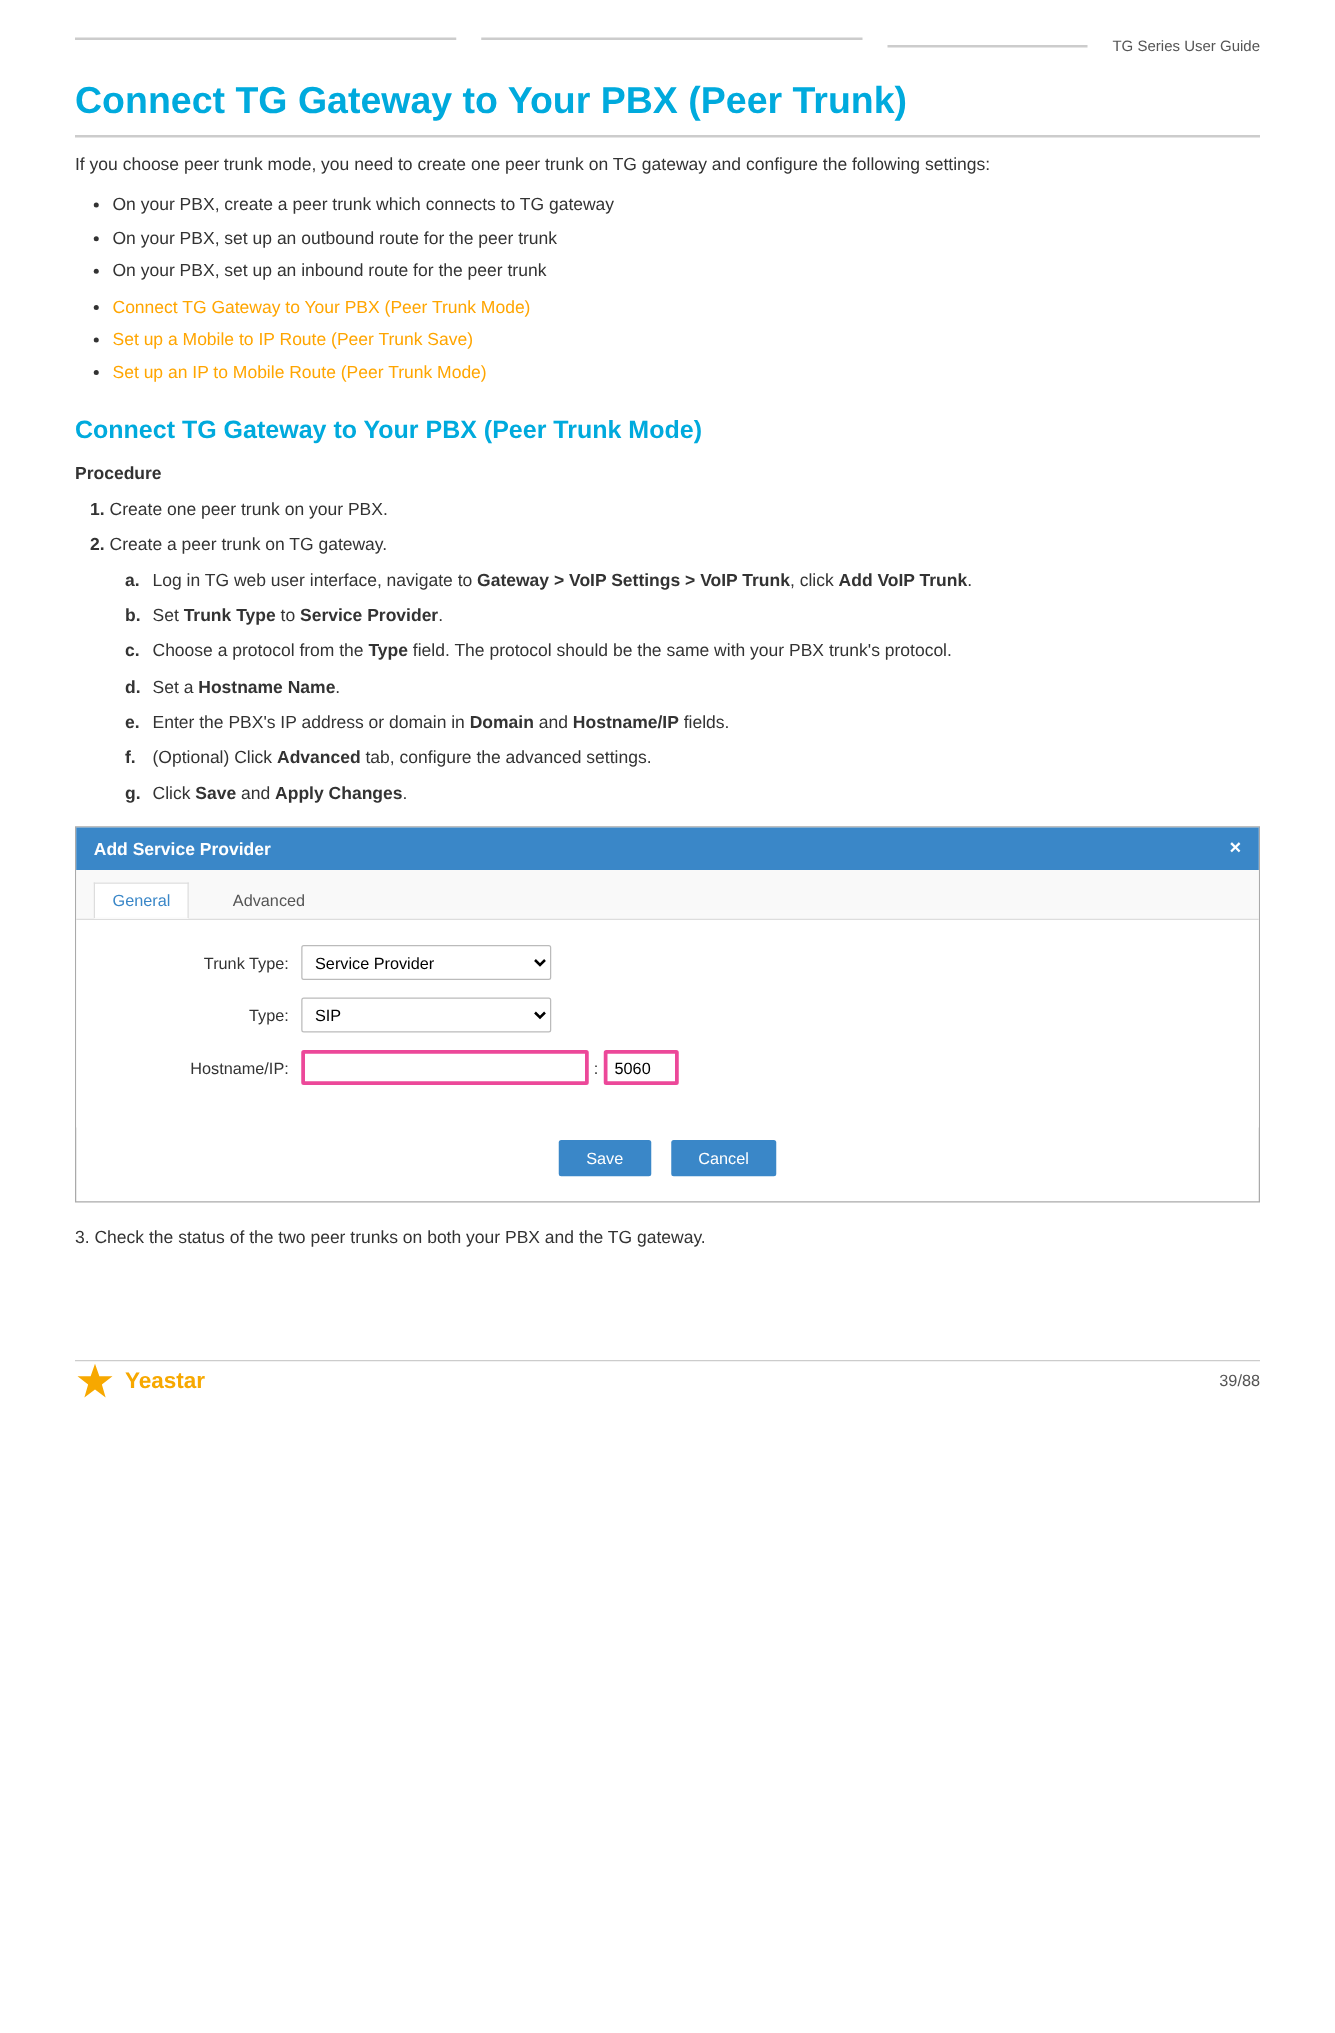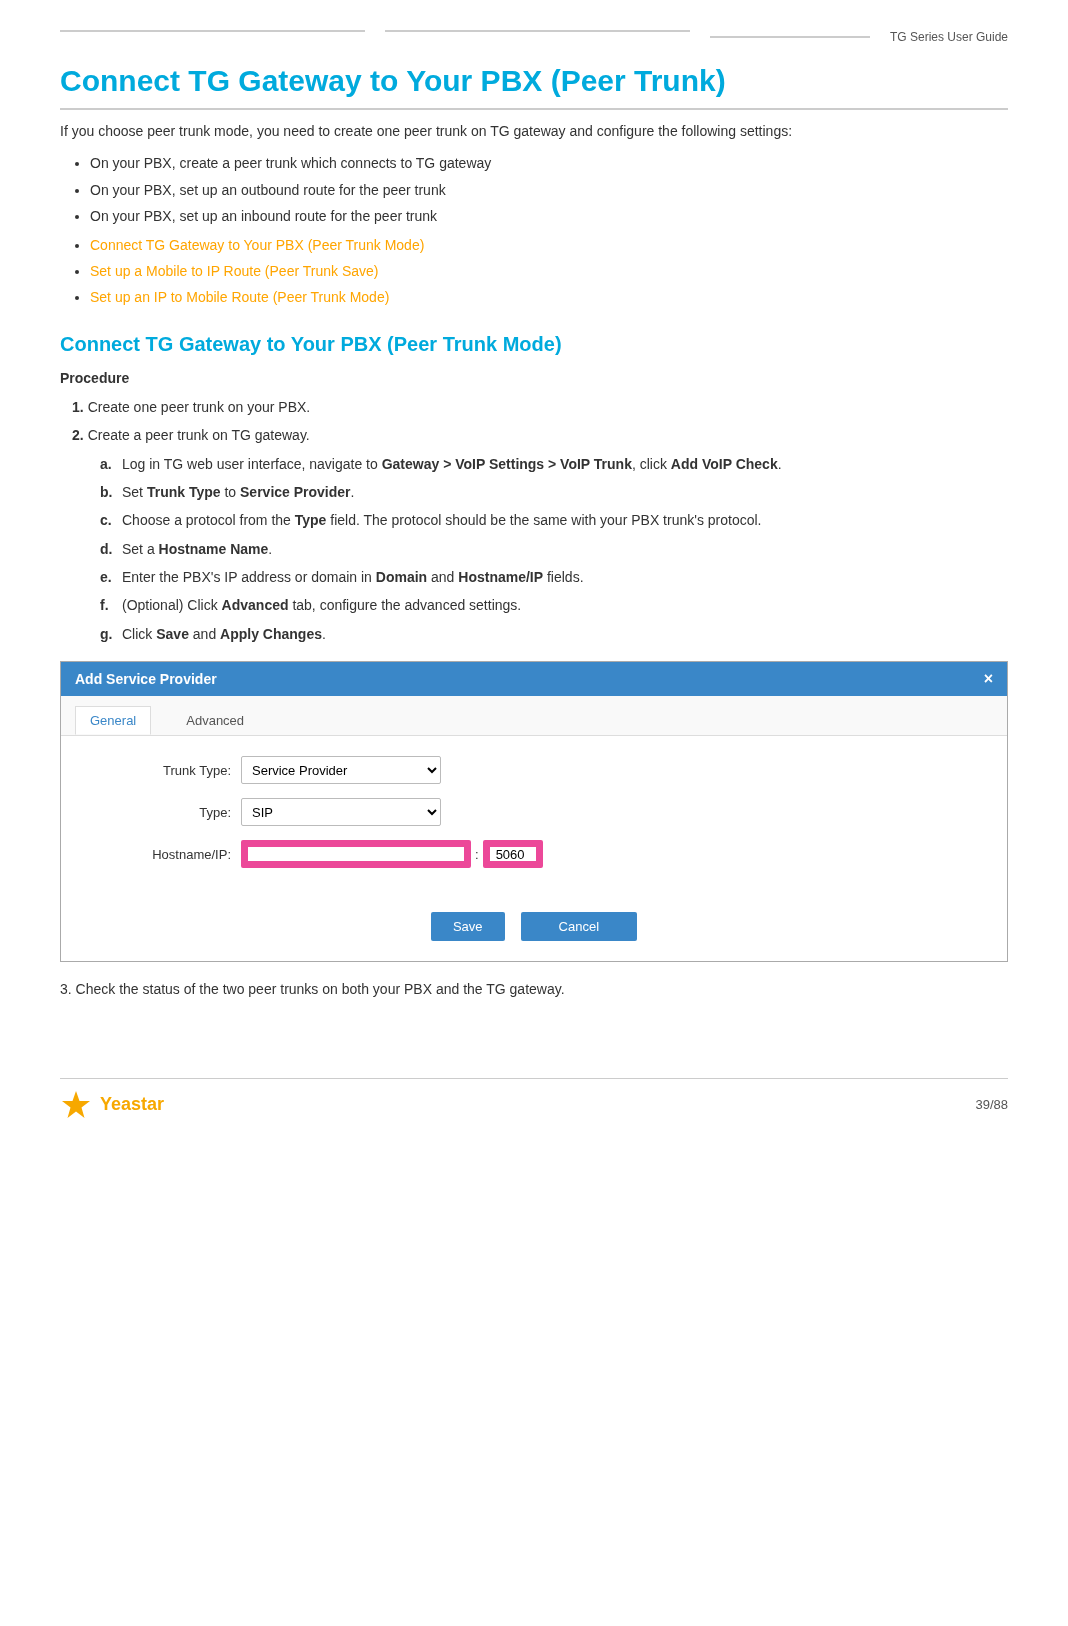--- a/index.html
+++ b/index.html
@@ -180,21 +180,21 @@
     .form-label {
       text-align: right;
       width: 140px;
       margin-right: 10px;
       font-size: 13px;
       color: #333;
     }
     .form-input {
       font-size: 13px;
       padding: 4px 6px;
-      border: 7px solid #ec4899;
+      border: 3px solid #ec4899;
       border-radius: 2px;
       height: 28px;
     }
     .form-select {
       font-size: 13px;
       padding: 4px 6px;
       border: 1px solid #bbb;
       border-radius: 2px;
       height: 28px;
       min-width: 200px;
@@ -227,37 +227,36 @@
       border: none;
       padding: 7px 22px;
       border-radius: 2px;
       cursor: pointer;
       font-size: 13px;
     }
     .btn-cancel {
       background: #3A87C8;
       color: #fff;
       border: none;
-      padding: 7px 38px;
+      padding: 7px 22px;
       border-radius: 2px;
       cursor: pointer;
       font-size: 13px;
     }
 
     
     .page-footer {
       position: absolute;
       bottom: 20px;
       left: 60px;
       right: 60px;
       display: flex;
       justify-content: space-between;
       align-items: center;
       border-top: 1px solid #ccc;
-      padding-top: 10px;
     }
     .logo-area {
       display: flex;
       align-items: center;
       gap: 8px;
     }
     .logo-icon {
       width: 32px;
       height: 32px;
     }
@@ -317,21 +316,21 @@
     <li>
       <span class="num">2.</span><span>Create a peer trunk on TG gateway.</span>
     </li>
   </ol>
 
   <ul class="sub-list">
 
     <li>
       <span class="sub-letter">a.</span>
       <span>
-        Log in TG web user interface, navigate to <b>Gateway &gt; VoIP Settings &gt; VoIP Trunk</b>, click <b>Add VoIP Check</b>.
+        Log in TG web user interface, navigate to <b>Gateway &gt; VoIP Settings &gt; VoIP Trunk</b>, click <b>Add VoIP Trunk</b>.
       </span>
     </li>
 
     <li>
       <span class="sub-letter">b.</span>
       <span>
         Set <b>Trunk Type</b> to <b>Service Provider</b>.
       </span>
     </li>
 

